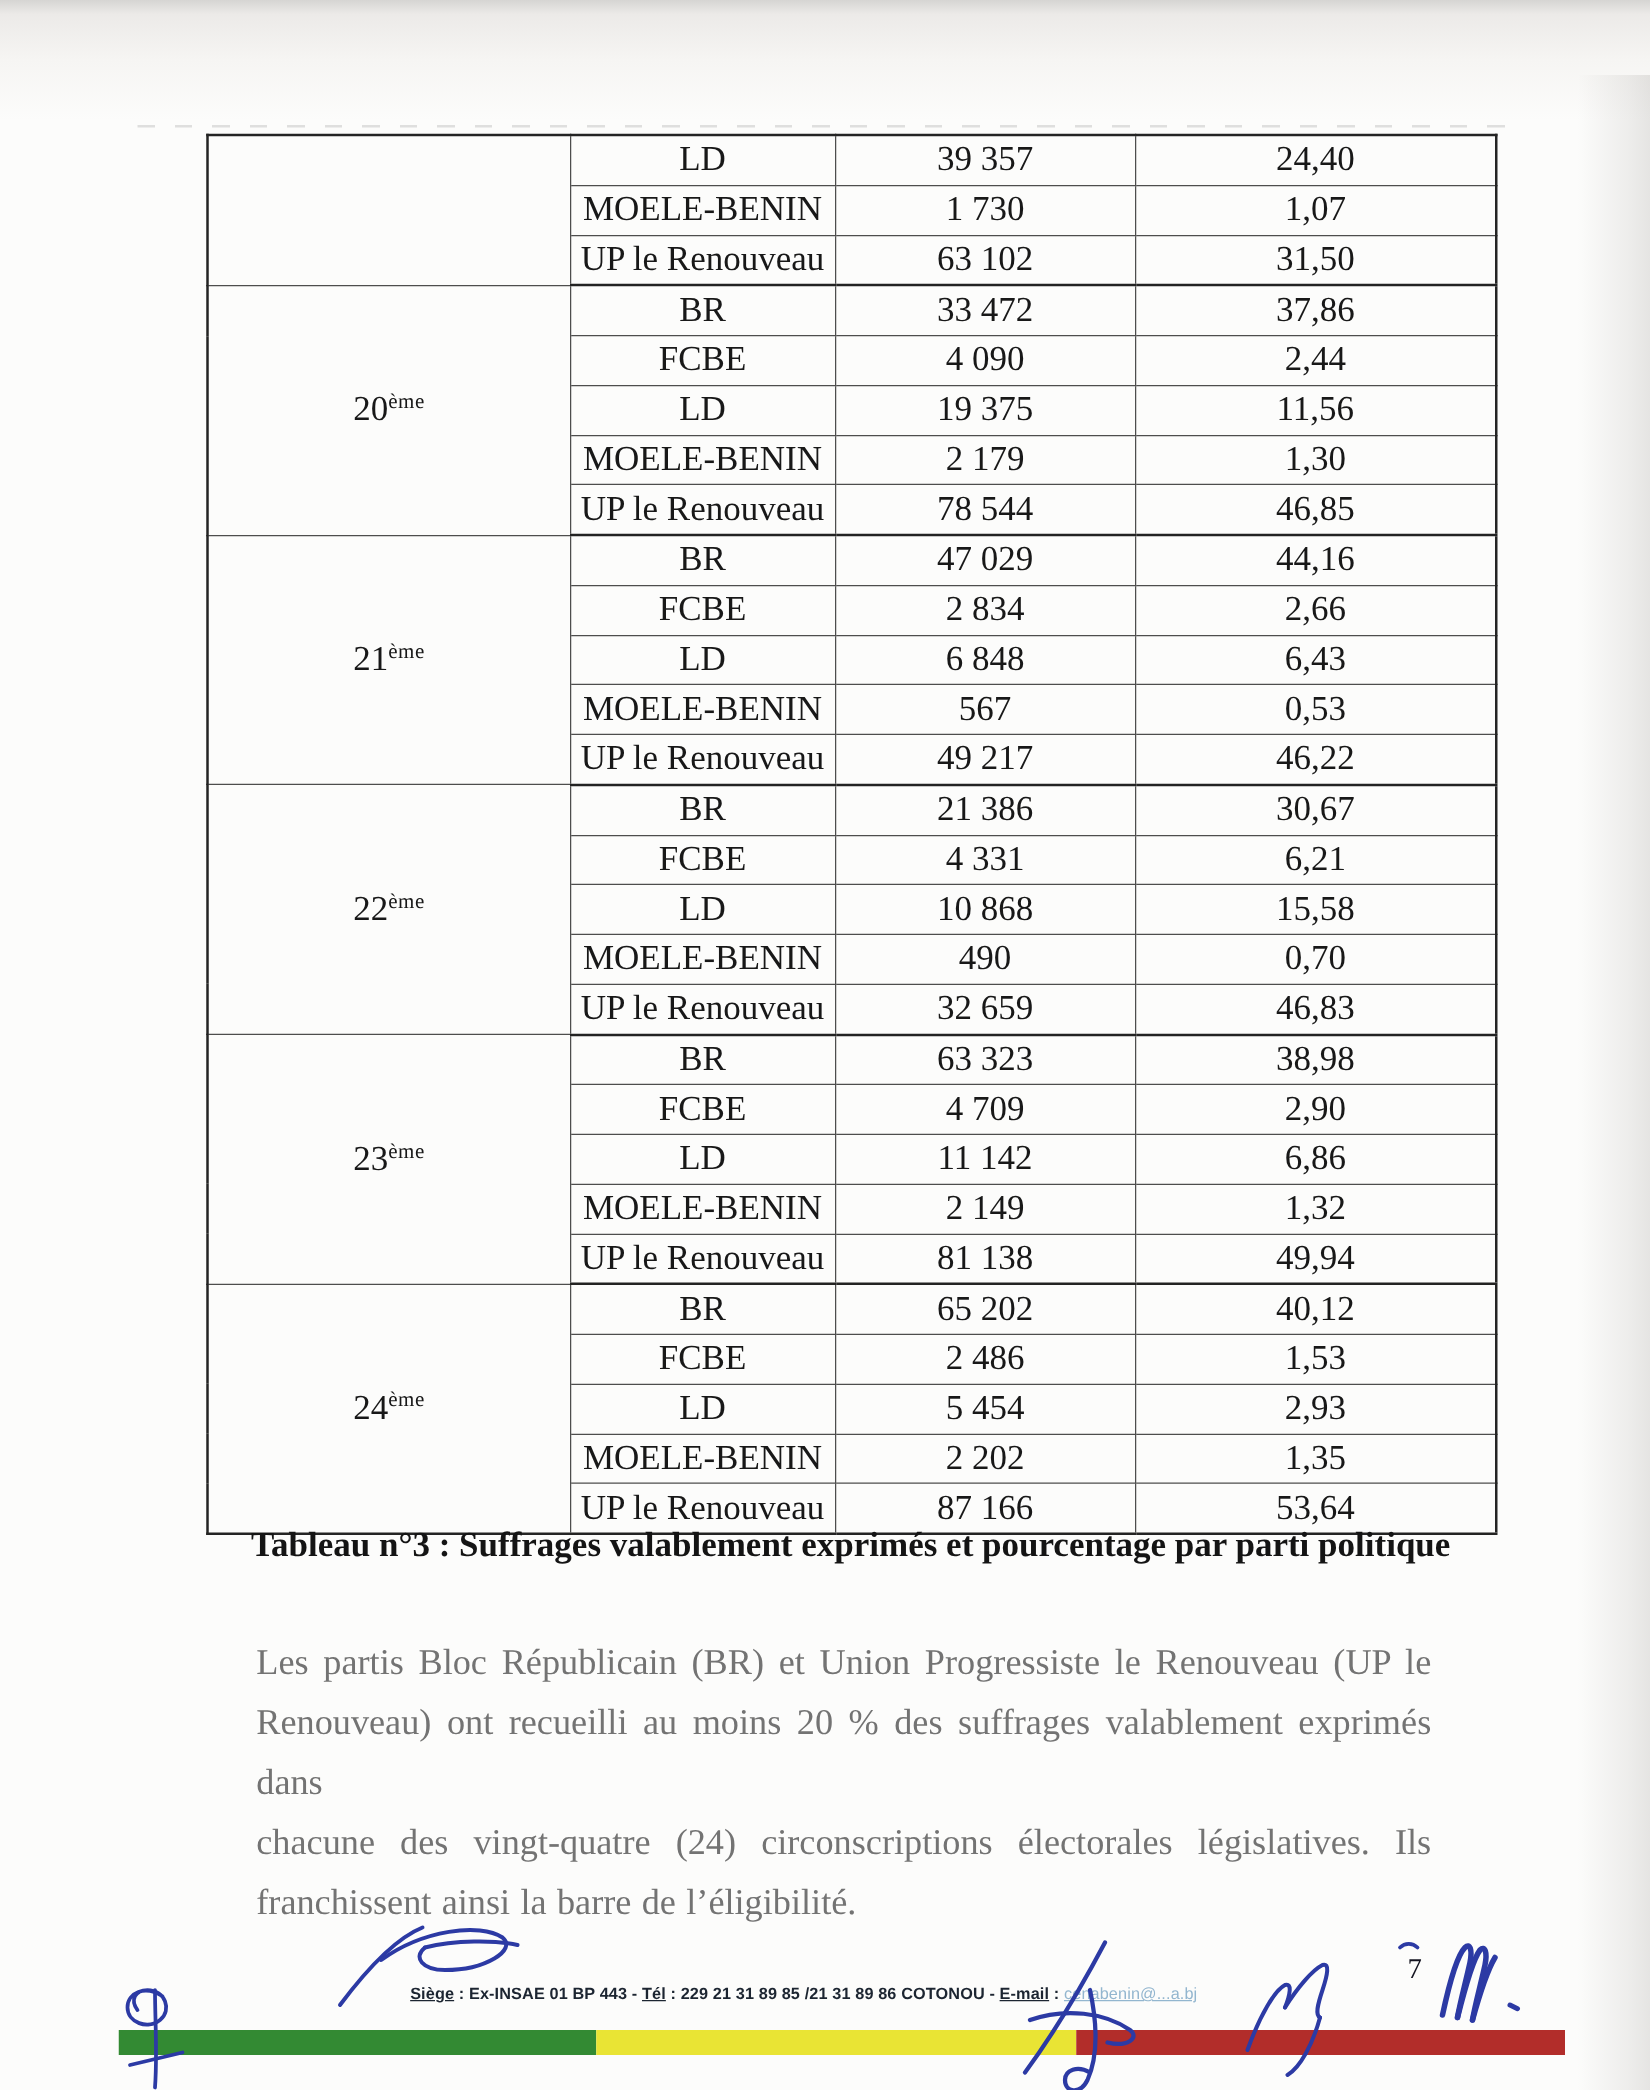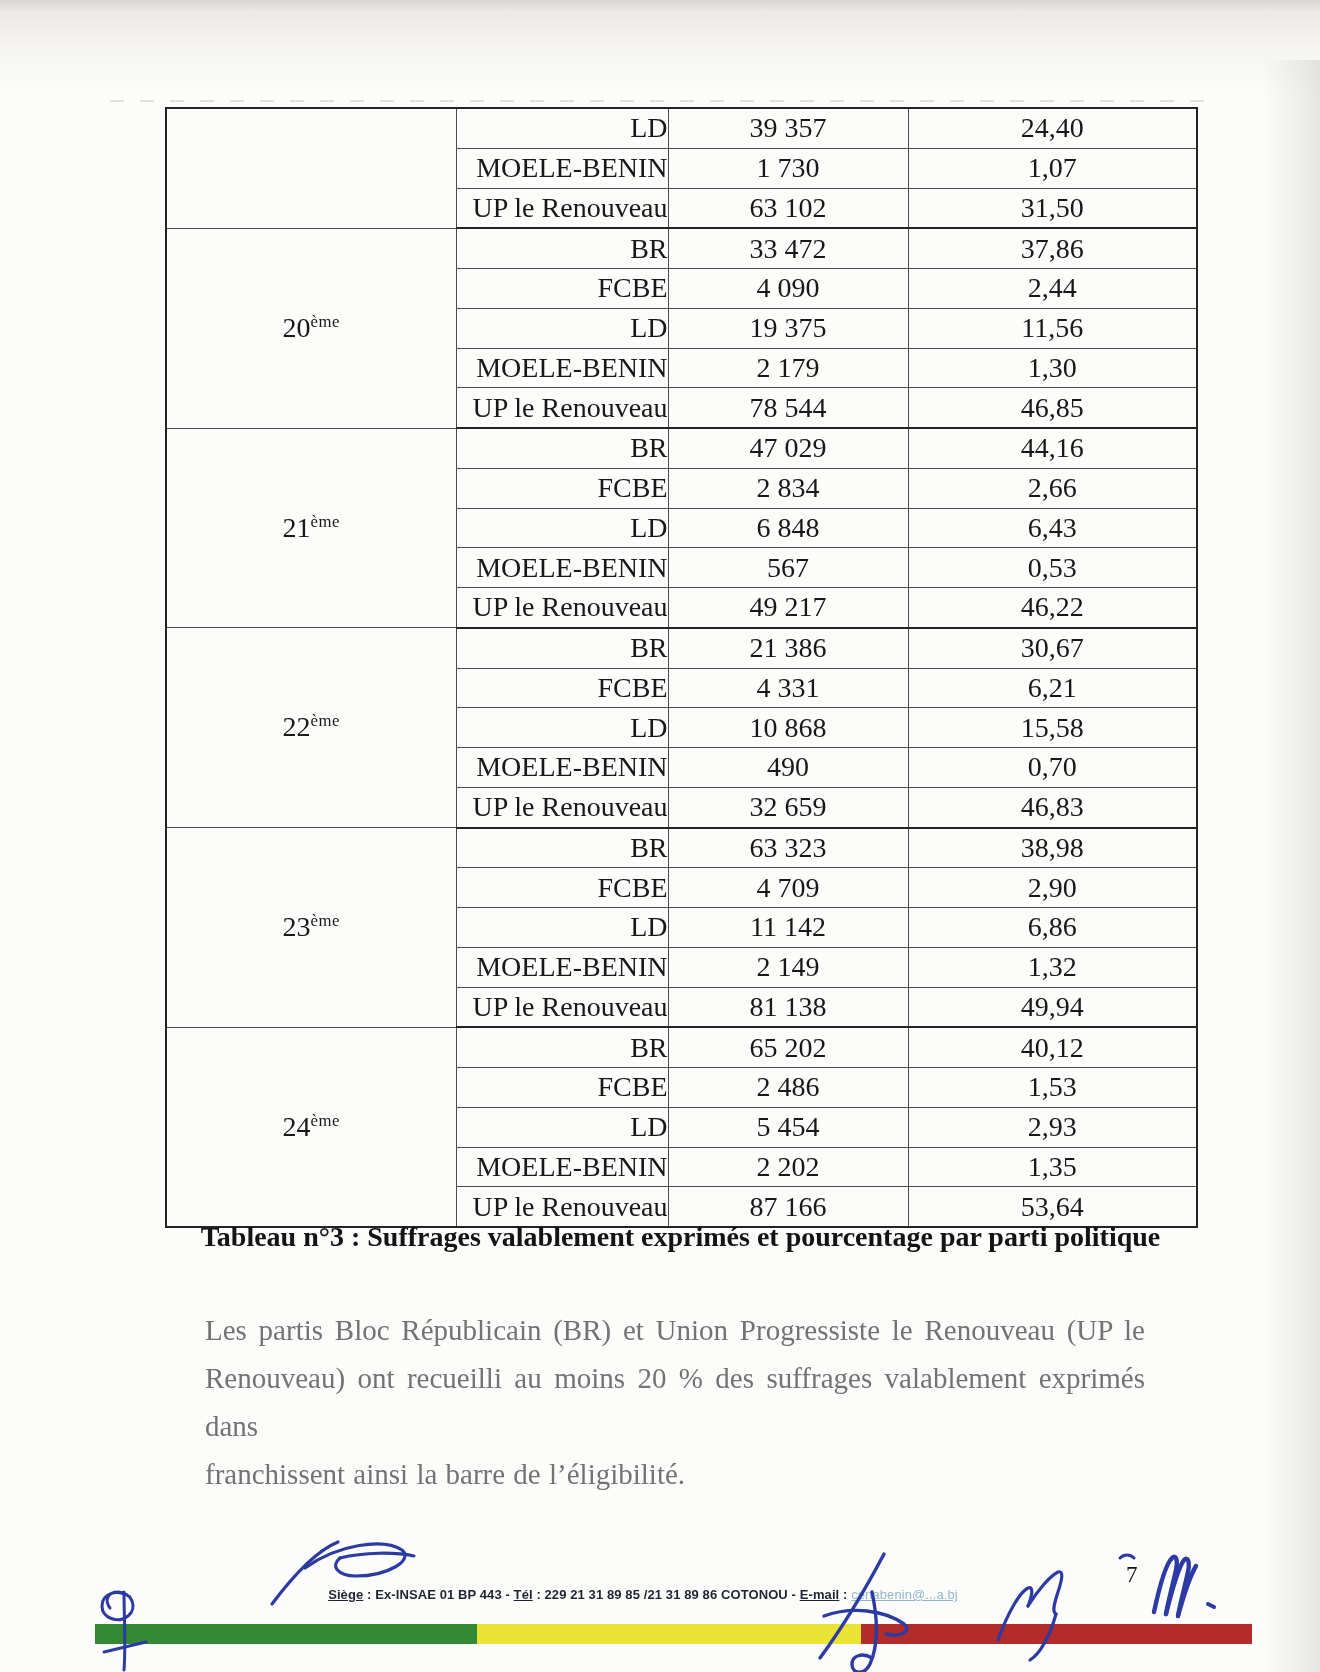--- a/index.html
+++ b/index.html
@@ -20,21 +20,21 @@
   table.results{
     position:absolute; left:165px; top:107px;
     border-collapse:collapse; table-layout:fixed;
     font-size:28px; line-height:1; color:#181818;
   }
   table.results td{
     border:1.4px solid #4d4d4d; height:38.75px; padding:0;
     overflow:hidden; white-space:nowrap;
   }
   table.results{border:2.2px solid #242424;}
-  td.party{text-align:right; padding-left:13px;}
+  td.party{text-align:center; padding-left:13px;}
   td.votes, td.pct{text-align:center;}
   td.district{text-align:center; border-bottom:2.6px solid #232323;}
   tr.group-end td{border-bottom:2.6px solid #232323;}
   td.district sup{font-size:0.6em; vertical-align:super; letter-spacing:0.5px;}
 
   
   .caption{
     position:absolute; left:165px; top:1221px; width:1031px;
     text-align:center; font-weight:bold; font-size:28px; color:#141414;
   }
@@ -231,20 +231,21 @@
           <td class="pct">53,64</td>
         </tr>
       </tbody>
   </table>
 
   <div class="caption">Tableau n°3 : Suffrages valablement exprimés et pourcentage par parti politique</div>
 
   <div class="paragraph">
     <div class="para-line">Les partis Bloc Républicain (BR) et Union Progressiste le Renouveau (UP le</div>
     <div class="para-line">Renouveau) ont recueilli au moins 20 % des suffrages valablement exprimés dans</div>
+    <div class="para-line">chacune des vingt-quatre (24) circonscriptions électorales législatives. Ils</div>
     <div class="para-line last">franchissent ainsi la barre de l’éligibilité.</div>
   </div>
 
   <div class="footer"><span class="u">Siège</span><span> : Ex-INSAE 01 BP 443 - </span><span class="u">Tél</span><span> : 229 21 31 89 85 /21 31 89 86 COTONOU - </span><span class="u">E-mail</span><span> : </span><a class="email">cenabenin@...a.bj</a></div>
 
   <div class="page-number">7</div>
 
   <div class="flag-bar">
     <div class="seg g" style="background: rgb(51, 138, 51);"></div>
     <div class="seg y" style="background: rgb(233, 228, 52);"></div>

